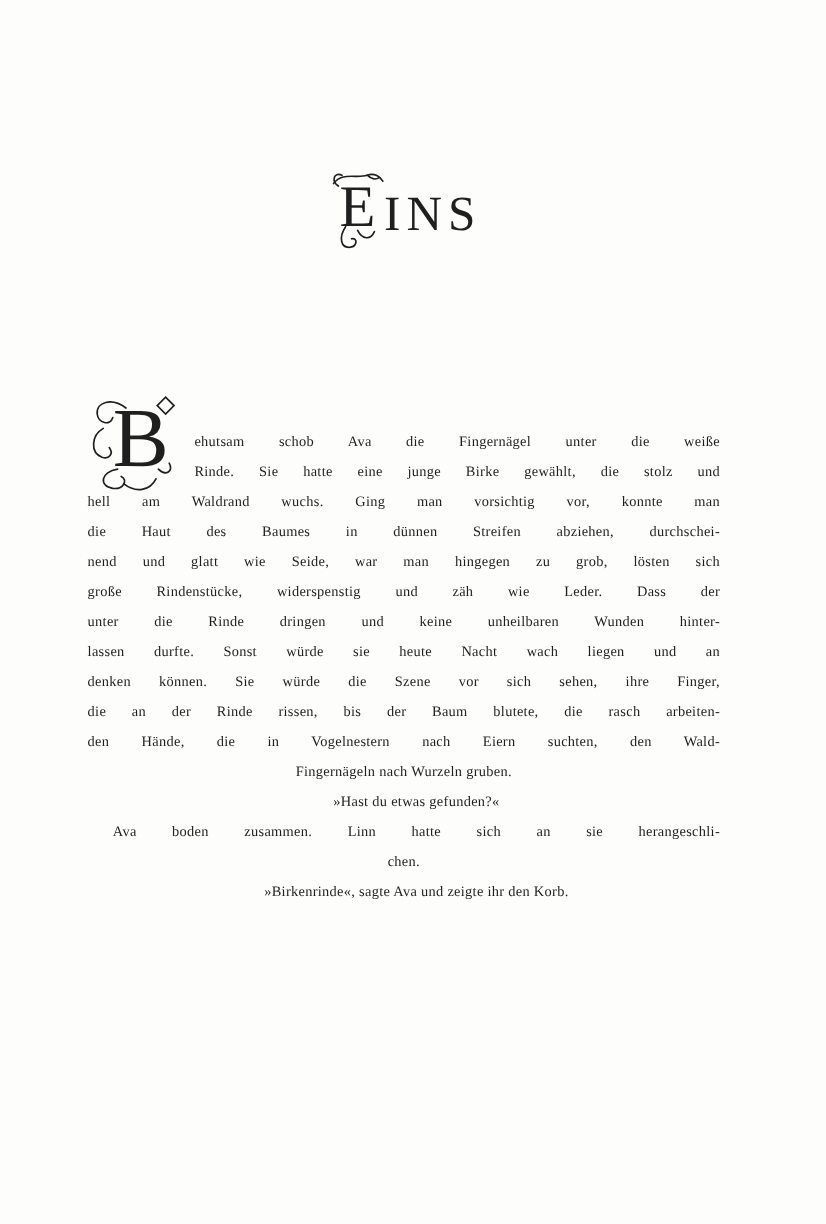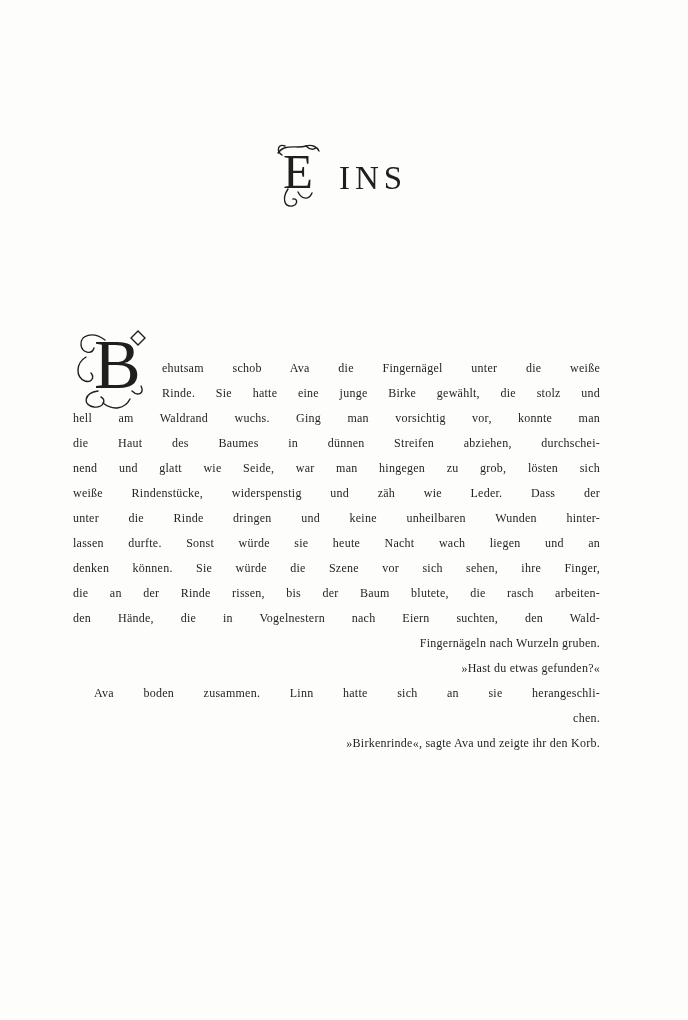--- a/index.html
+++ b/index.html
@@ -29,25 +29,24 @@
   }
   .chapter-heading .initial-svg {
     position: absolute;
     left: 0;
     top: -10px;
   }
   .chapter-heading .title-rest {
     position: absolute;
     left: 47px;
     top: 13px;
-    font-size: 33px;
+    font-size: 41px;
     line-height: 31px;
     letter-spacing: 5px;
     color: var(--ink, #1f1f1f);
-    margin-left: 19px;
   }
   .ornament {
     stroke: var(--ink, #1f1f1f);
     stroke-width: 1.4;
     fill: none;
     stroke-linecap: round;
   }
   .svg-letter {
     fill: var(--ink, #1f1f1f);
     font-family: "Liberation Serif", serif;
@@ -56,21 +55,21 @@
   .body-text {
     position: absolute;
     left: 73px;
     top: 356px;
     width: 527px;
     font-size: 12px;
     line-height: 25px;
     letter-spacing: 0.25px;
   }
   .bodyline {
-    text-align: right;
+    text-align: center;
   }
   .bodyline.just {
     text-align: justify;
     text-align-last: justify;
   }
   .bodyline.dc { padding-left: 89px; }
   .bodyline.ind { padding-left: 21px; }
   
   .drop-cap {
     position: absolute;
@@ -120,21 +119,21 @@
     <path class="ornament" d="M59 64 C 65 70, 72 66, 68 59"></path>
     <text class="svg-letter" x="21" y="61" font-size="70">B</text>
   </svg>
 
   <div class="body-text">
       <div class="bodyline just dc">ehutsam schob Ava die Fingernägel unter die weiße</div>
       <div class="bodyline just dc">Rinde. Sie hatte eine junge Birke gewählt, die stolz und</div>
       <div class="bodyline just">hell am Waldrand wuchs. Ging man vorsichtig vor, konnte man</div>
       <div class="bodyline just">die Haut des Baumes in dünnen Streifen abziehen, durchschei-</div>
       <div class="bodyline just">nend und glatt wie Seide, war man hingegen zu grob, lösten sich</div>
-      <div class="bodyline just">weiße Rindenstücke, widerspenstig und zäh wie Leder. Dass der</div>
+      <div class="bodyline just">große Rindenstücke, widerspenstig und zäh wie Leder. Dass der</div>
       <div class="bodyline just">unter die Rinde dringen und keine unheilbaren Wunden hinter-</div>
       <div class="bodyline just">lassen durfte. Sonst würde sie heute Nacht wach liegen und an</div>
       <div class="bodyline just">denken können. Sie würde die Szene vor sich sehen, ihre Finger,</div>
       <div class="bodyline just">die an der Rinde rissen, bis der Baum blutete, die rasch arbeiten-</div>
       <div class="bodyline just">den Hände, die in Vogelnestern nach Eiern suchten, den Wald-</div>
       <div class="bodyline">Fingernägeln nach Wurzeln gruben.</div>
       <div class="bodyline ind">»Hast du etwas gefunden?«</div>
       <div class="bodyline just ind">Ava boden zusammen. Linn hatte sich an sie herangeschli-</div>
       <div class="bodyline">chen.</div>
       <div class="bodyline ind">»Birkenrinde«, sagte Ava und zeigte ihr den Korb.</div>

